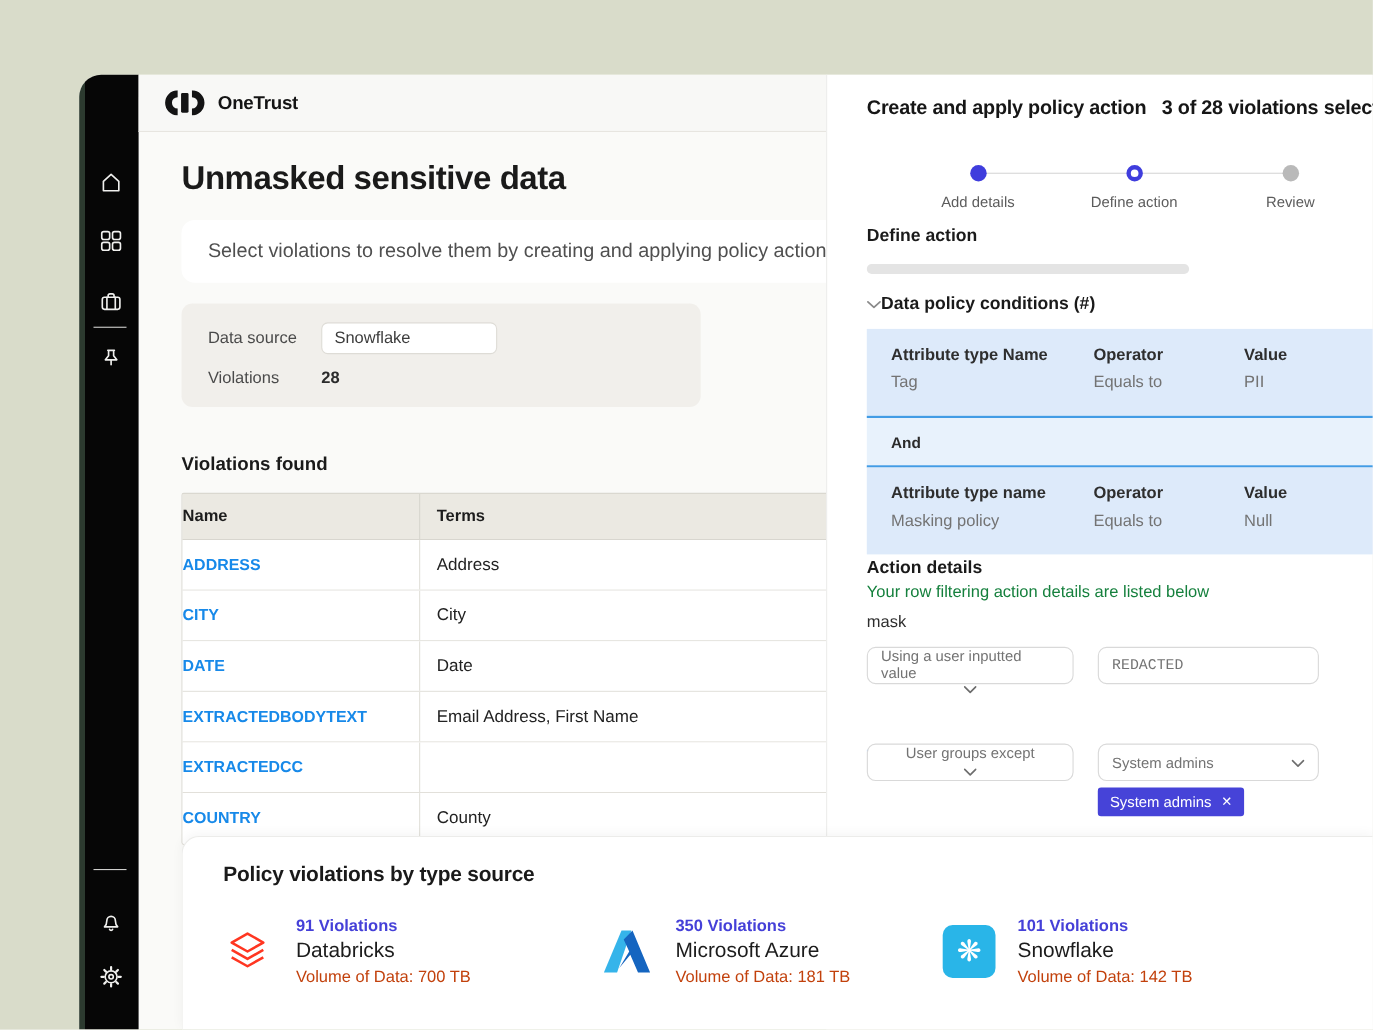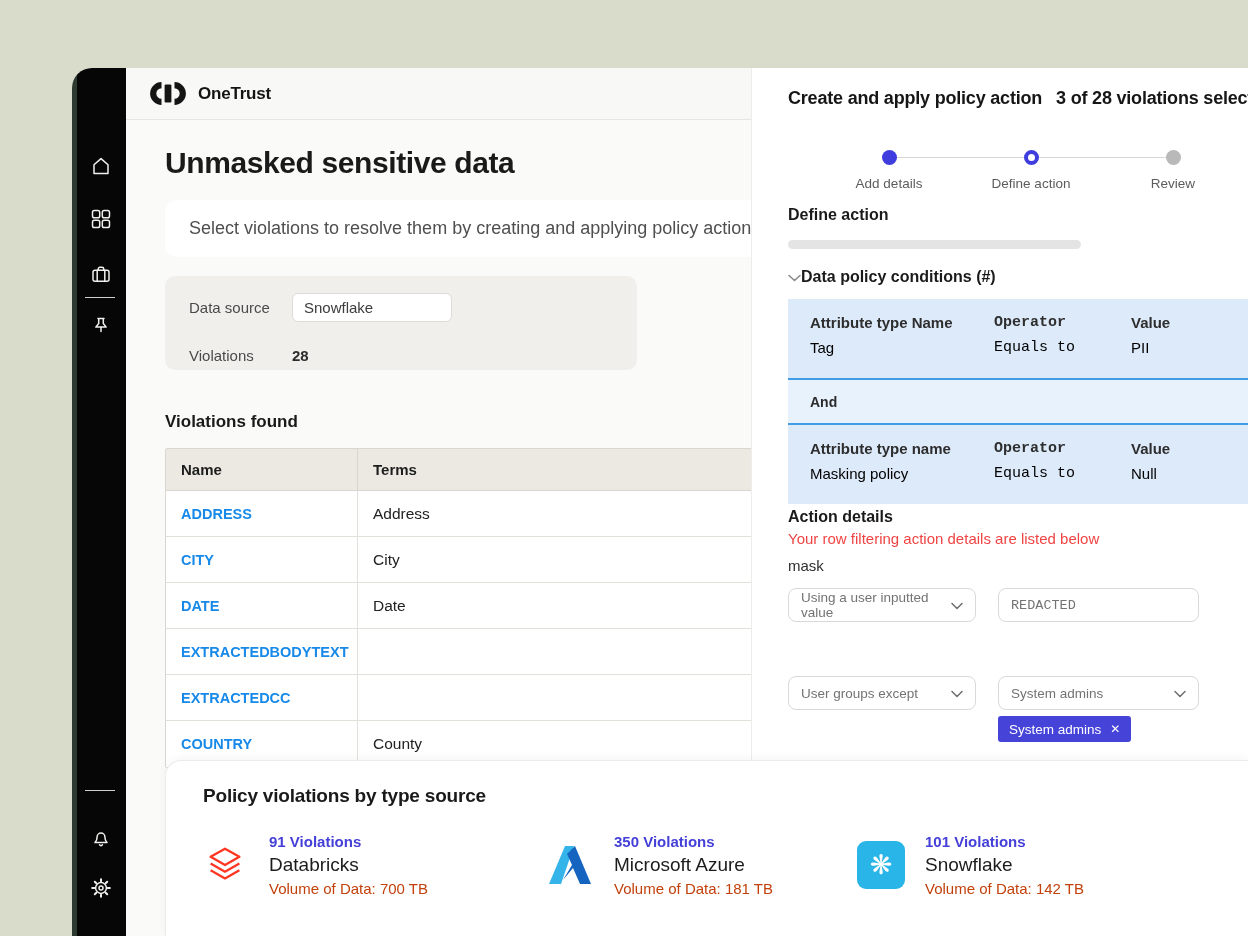--- a/index.html
+++ b/index.html
@@ -37,34 +37,34 @@
   .page-title { left:165px; top:146px; font-size:30px; font-weight:bold; letter-spacing:-0.4px; }
   .instruction-box {
     left:165px; top:200px; width:612px; height:57px;
     background:#ffffff; border-radius:12px;
     display:flex; align-items:center; padding-left:24px;
     font-size:18px; color:#4f4f4f;
     white-space:nowrap; overflow:hidden;
   }
   .summary-card { left:165px; top:276px; width:472px; height:94px; background:#f1efeb; border-radius:10px; padding:16px 24px; }
   .summary-row { display:flex; align-items:center; height:30px; }
-  .summary-row + .summary-row { margin-top:18px; }
+  .summary-row + .summary-row { margin-top:6px; }
   .summary-label { width:103px; font-size:15px; color:#4a4a4a; }
   .summary-input {
     width:160px; height:29px; background:#fff; border:1px solid #dedcd6; border-radius:6px;
     font-size:15px; color:#3c3c3c; padding:0 11px; font-family:inherit; outline:none;
   }
   .summary-value { font-size:15px; font-weight:bold; color:#2b2b2b; }
 
   .table-title { left:165px; top:412px; font-size:17px; font-weight:bold; }
   .viol-table { left:165px; top:448px; width:612px; border:1px solid #d8d6cf; border-radius:2px; background:#fff; }
   .vt-header { display:flex; height:42px; background:#ebe9e2; border-bottom:1px solid #d8d6cf; }
   .vt-row { display:flex; height:46px; border-bottom:1px solid #e2e0da; background:#fff; }
   .vt-row:last-child { border-bottom:none; }
-  .vt-cell-name { width:192px; display:flex; align-items:center; padding-left:15px; border-right:1px solid #e2e0da; }
+  .vt-cell-name { width:216px; display:flex; align-items:center; border-right:1px solid #e2e0da; }
   .vt-header .vt-cell-name { border-right:1px solid #d8d6cf; }
   .vt-cell-terms { flex:1; display:flex; align-items:center; padding-left:15px; }
   .vt-head-label { font-size:15px; font-weight:bold; color:#1d1d1d; }
   .vt-link { font-size:14.5px; font-weight:bold; color:#1789e9; cursor:pointer; }
   .vt-term { font-size:15.5px; color:#222; }
 
   
   .right-panel { left:751px; top:68px; width:497px; height:868px; background:#ffffff; border-left:1px solid #ededeb; }
   .rp-title-row { position:absolute; left:36px; top:20px; display:flex; gap:14px; white-space:nowrap; }
   .rp-title, .rp-subtitle { font-size:18px; font-weight:bold; letter-spacing:-0.2px; color:#161616; }
@@ -80,39 +80,39 @@
   .rp-progress { position:absolute; left:36px; top:172px; width:293px; height:9px; background:#e4e4e4; border-radius:5px; }
 
   .rp-disclosure { position:absolute; left:36px; top:200px; display:flex; align-items:center; cursor:pointer; }
   .rp-disclosure svg { stroke:#8a8a8a; fill:none; stroke-width:1.6; stroke-linecap:round; stroke-linejoin:round; }
   .rp-disclosure-label { font-size:16px; font-weight:bold; }
 
   .cond-wrap { position:absolute; left:36px; top:231px; right:0; }
   .cond-block { background:#ddeafa; padding:15px 22px 14px; height:79px; }
   .cond-fields { display:flex; }
   .cond-field:nth-child(1) { width:184px; }
-  .cond-field:nth-child(2) { width:137px;font-family:Liberation Mono, monospace; }
+  .cond-field:nth-child(2) { width:137px; }
   .cond-label { font-size:15px; font-weight:600; color:#2e2e2e; }
-  .cond-value { font-size:15px; color:#000000; margin-top:8px; }
+  .cond-value { font-size:15px; color:#737373; margin-top:8px; }
   .cond-and { background:#e8f2fc; border-top:2px solid #429ce5; border-bottom:2px solid #429ce5; height:47px; display:flex; align-items:center; padding-left:22px; font-size:14px; font-weight:600; color:#2b2b2b; }
 
   .rp-action-title { position:absolute; left:36px; top:440px; font-size:16px; font-weight:bold; }
-  .rp-action-desc { position:absolute; left:36px; top:462px; font-size:15px; color:#ef4444; }
+  .rp-action-desc { position:absolute; left:36px; top:462px; font-size:15px; color:#15803d; }
   .rp-mask-label { position:absolute; left:36px; top:489px; font-size:15px; color:#2e2e2e; }
   .rp-for-label { position:absolute; left:36px; top:611px; font-size:11px; color:#3b82f6; }
 
   .select-box, .text-input {
     position:absolute; height:34px; background:#fff; border:1px solid #d9d9d9; border-radius:8px;
     display:flex; align-items:center; padding:0 12px; font-size:13.5px; color:#737373;
   }
   .select-box { justify-content:space-between; cursor:pointer; }
   .select-box svg { stroke:#6d6d6d; fill:none; stroke-width:1.5; stroke-linecap:round; stroke-linejoin:round; flex:none; }
   .text-input input { border:none; outline:none; width:100%; font-size:13.5px; color:#737373; font-family:Liberation Mono, monospace; background:transparent; }
   .row1 { top:520px; } .row2 { top:608px; }
-  .ctrl-a { left:36px; width:188px; } .ctrl-b { left:246px; width:201px; }
+  .ctrl-a { left:36px; width:188px;flex-direction:column; } .ctrl-b { left:246px; width:201px; }
 
   .chip {
     position:absolute; left:246px; top:648px; height:26px;
     background:#4643d8; border-radius:3px; color:#fff;
     display:flex; align-items:center; gap:9px; padding:0 11px;
     font-size:13.5px;
   }
   .chip-x { font-size:12px; cursor:pointer; line-height:1; }
 
   
@@ -248,20 +248,23 @@
     <div class="vt-cell-name">
         <span class="vt-link">DATE</span>
       </div>
     <div class="vt-cell-terms">
         <span class="vt-term">Date</span>
       </div>
   </div>
   <div class="vt-row">
     <div class="vt-cell-name">
         <span class="vt-link">EXTRACTEDBODYTEXT</span>
+      </div>
+    <div class="vt-cell-terms">
+        <span class="vt-term">Email Address, First Name</span>
       </div>
   </div>
   <div class="vt-row">
     <div class="vt-cell-name">
         <span class="vt-link">EXTRACTEDCC</span>
       </div>
   </div>
   <div class="vt-row">
     <div class="vt-cell-name">
         <span class="vt-link">COUNTRY</span>

